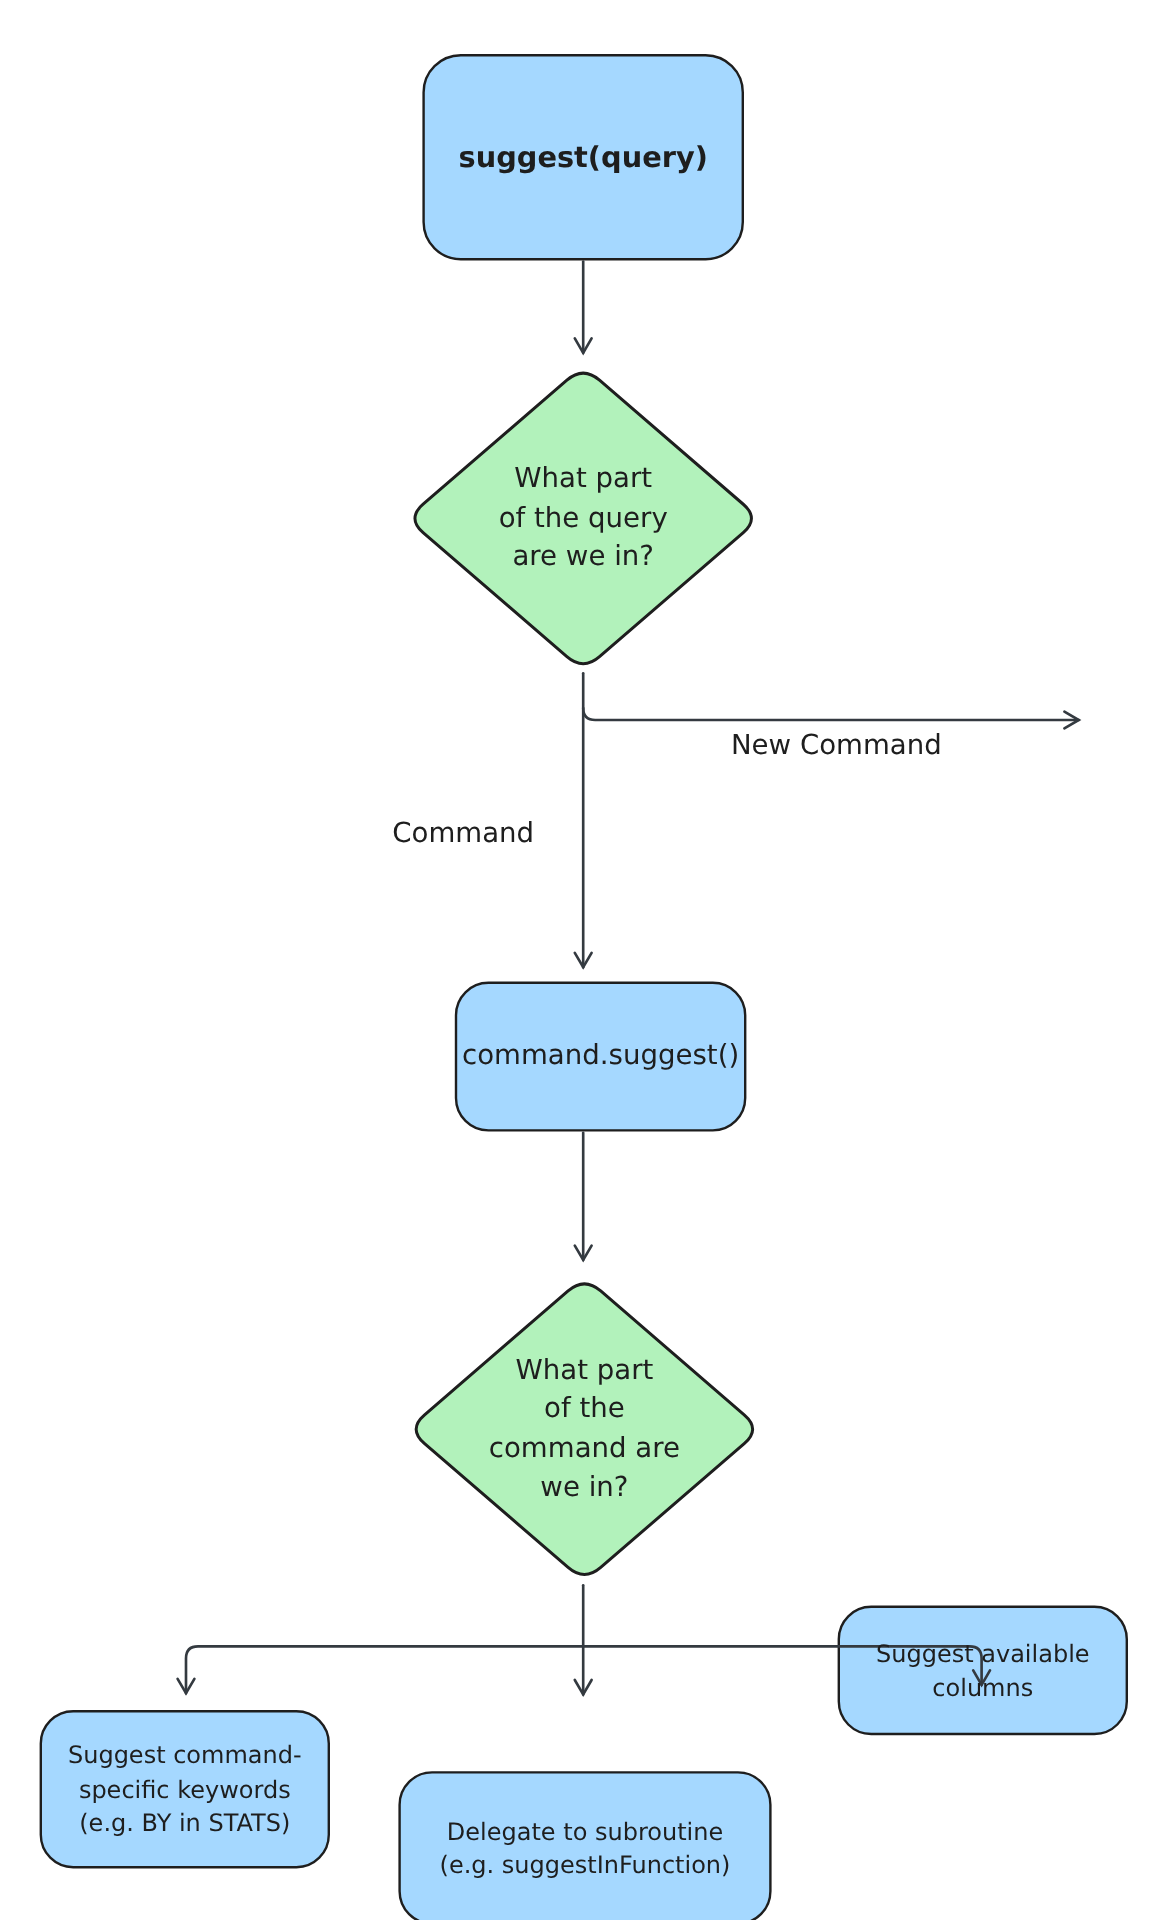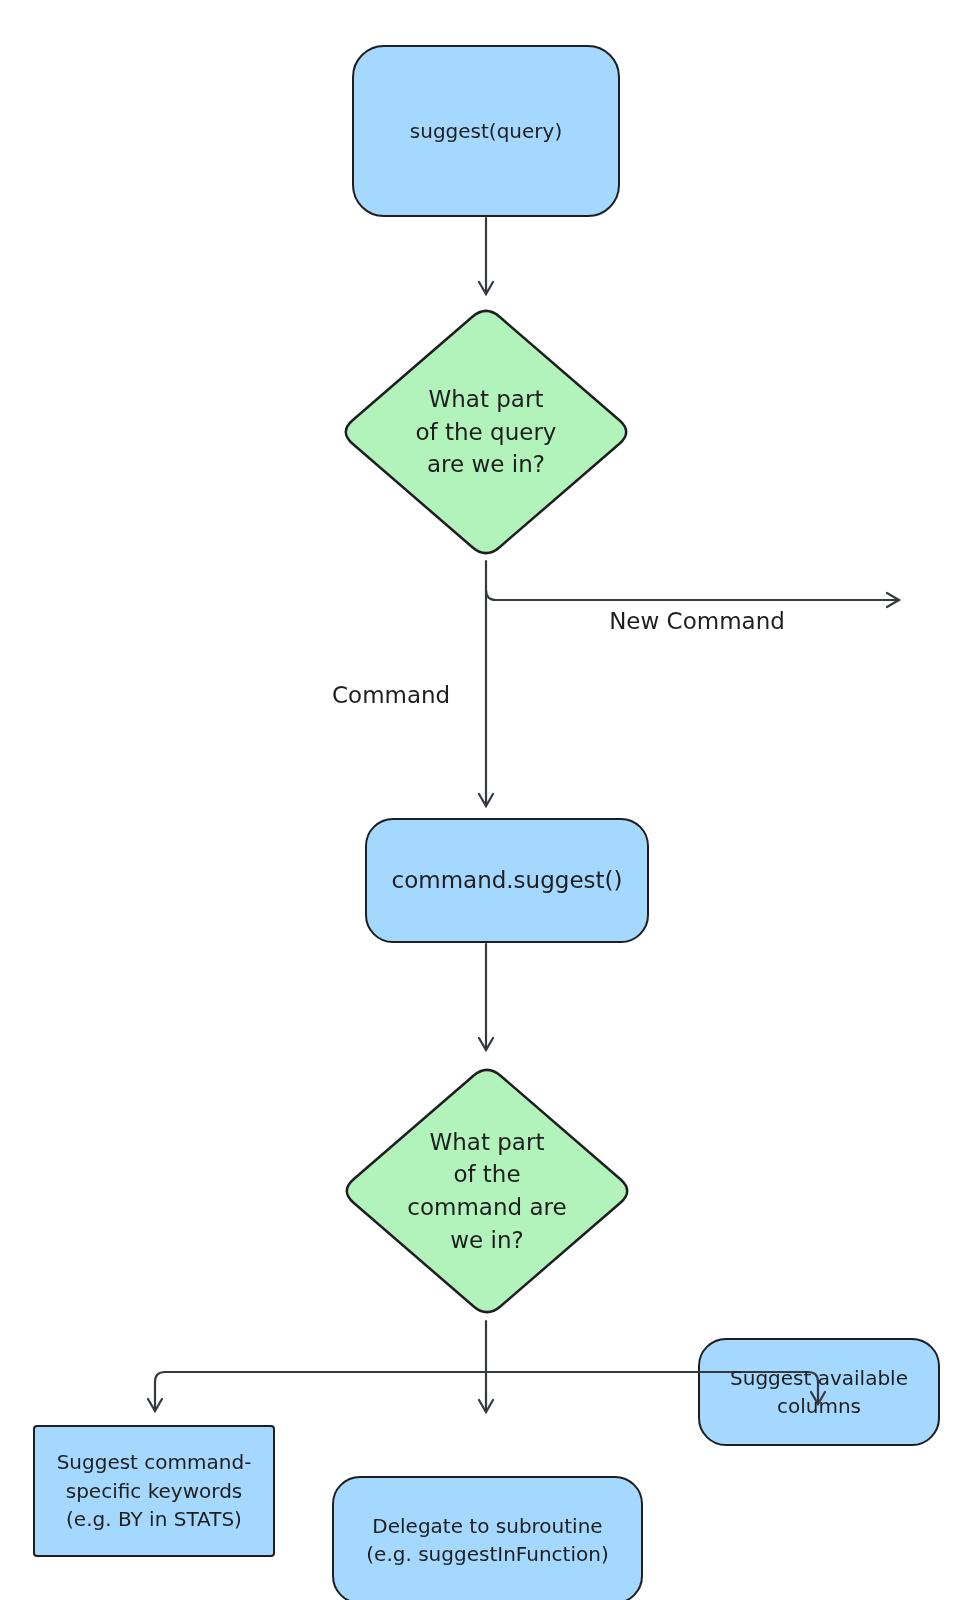--- a/index.html
+++ b/index.html
@@ -40,21 +40,21 @@
     inset: 0;
     width: 100%;
     height: 100%;
   }
   .node .label {
     position: relative;
     white-space: pre-line;
     line-height: 1.42;
     z-index: 2;
   }
-  .fs24 { font-size: 20px; }
+  .fs24 { font-size: 24px; font-weight: bold; }
   .fs23 { font-size: 23px; }
   .fs20 { font-size: 20px; line-height: 1.5; }
   .edge-label {
     position: absolute;
     font-size: 23px;
     white-space: nowrap;
     z-index: 3;
   }
   svg.connectors {
     position: absolute;
@@ -99,38 +99,38 @@
       <path d="M163.6,13.8 L283.4,117.2 Q297,129 283.4,140.8 L163.6,244.2 Q150,256 136.4,244.2
                L16.6,140.8 Q3,129 16.6,117.2 L136.4,13.8 Q150,2 163.6,13.8 Z" fill="#b2f2bb" stroke="#1e1e1e" stroke-width="2.5"></path>
     </svg>
     <span class="label fs23">What part
 of the query
 are we in?</span>
   </div>
 
   <div class="edge-label" style="left:597px; top:560px; width:200px; text-align:center;margin-top:48px;"><span>New Command</span></div>
 
-  <div class="edge-label" style="left:332px; top:682px; width:140px; text-align:left;"><span>Command</span></div>
+  <div class="edge-label" style="left:316px; top:682px; width:140px; text-align:center;"><span>Command</span></div>
 
-  <div class="node process" style="left:365px; top:818px; width:284px; height:125px; border-radius:28px;">
+  <div class="node process" style="left:379px; top:818px; width:243px; height:125px; border-radius:28px;">
     <span class="label fs23">command.suggest()</span>
   </div>
 
   <div class="node decision" style="left:337px; top:1062px; width:300px; height:258px;">
     <svg class="diamond-shape" viewBox="0 0 300 258" preserveAspectRatio="none" aria-hidden="true">
       <path d="M163.6,13.8 L283.4,117.2 Q297,129 283.4,140.8 L163.6,244.2 Q150,256 136.4,244.2
                L16.6,140.8 Q3,129 16.6,117.2 L136.4,13.8 Q150,2 163.6,13.8 Z" fill="#b2f2bb" stroke="#1e1e1e" stroke-width="2.5"></path>
     </svg>
     <span class="label fs23">What part
 of the
 command are
 we in?</span>
   </div>
 
-  <div class="node process" style="left:33px; top:1425px; width:242px; height:132px; border-radius:4px;">
+  <div class="node process" style="left:33px; top:1425px; width:242px; height:132px; border-radius:28px;">
     <span class="label fs20">Suggest command-
 specific keywords
 (e.g. BY in STATS)</span>
   </div>
 
   <div class="node process" style="left:332px; top:1476px; width:311px; height:128px; border-radius:28px;text-align:center;">
     <span class="label fs20">Delegate to subroutine
 (e.g. suggestInFunction)</span>
   </div>
 

